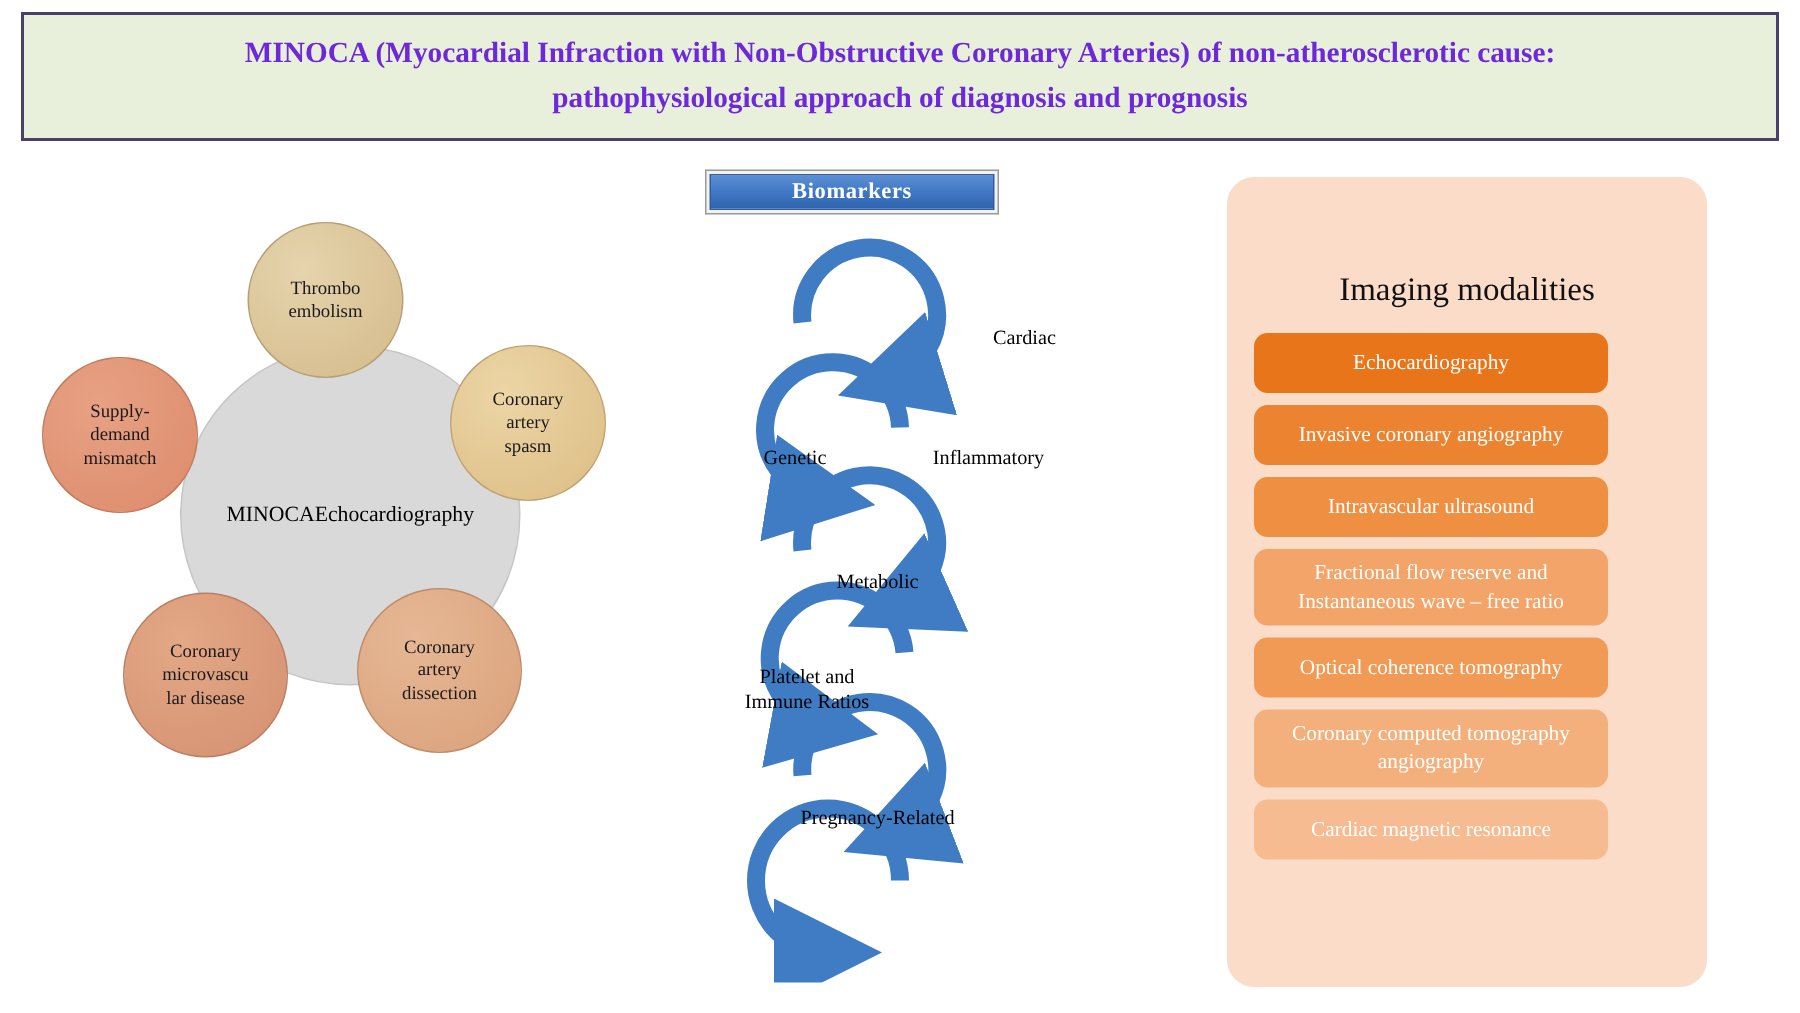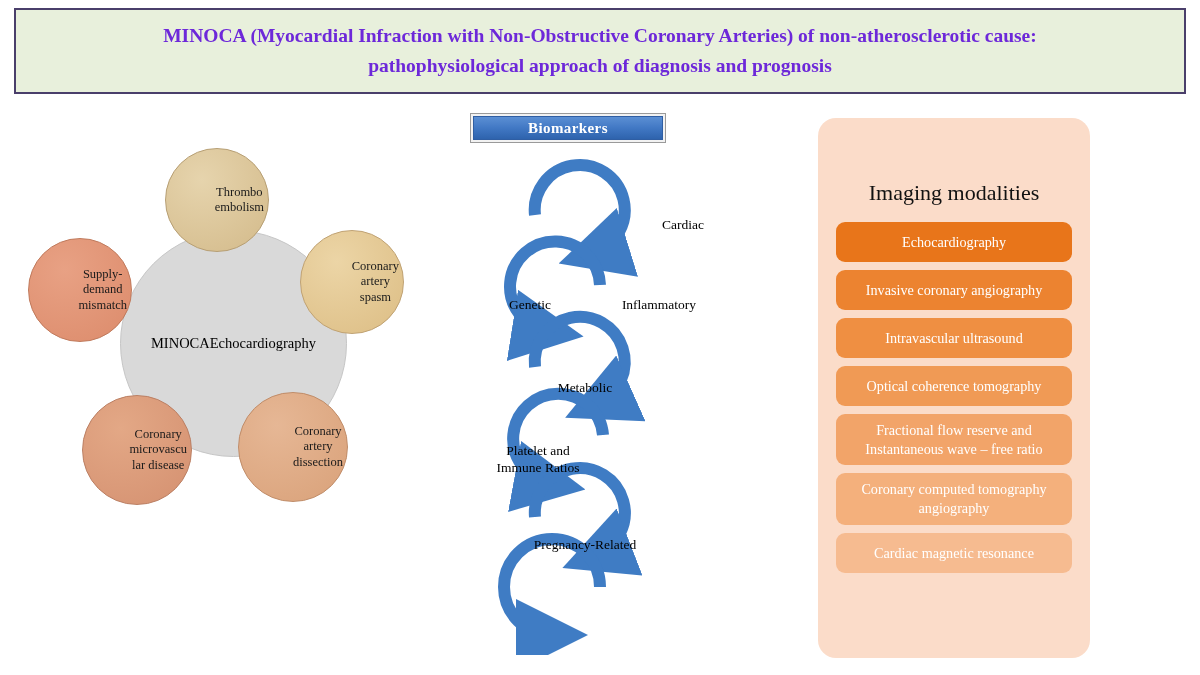--- a/index.html
+++ b/index.html
@@ -71,21 +71,21 @@
     font-size: 14.5px;
     color: #000;
     text-align: center;
     line-height: 1.5;
   }
   .sat {
     position: absolute;
     border-radius: 50%;
     display: flex;
     align-items: center;
-    justify-content: flex-end;
+    justify-content: center;
     text-align: center;
     font-size: 12.5px;
     color: #1a1a1a;
     line-height: 1.22;
     box-sizing: border-box;
     padding: 4px;
   }
   .sat span { display: block; }
   .sat-thromb {
     left: 155px; top: 28px; width: 104px; height: 104px;
@@ -165,21 +165,21 @@
   .lbl-inflammatory { left: 164px; top: 192px; width: 110px; }
   .lbl-metabolic    { left: 90px;  top: 275px; width: 110px; }
   .lbl-platelet     { left: 48px;  top: 338px; width: 100px; }
   .lbl-pregnancy    { left: 90px;  top: 432px; width: 110px; }
 
   
   .right-panel {
     position: absolute;
     left: 818px;
     top: 118px;
-    width: 272px;
+    width: 320px;
     height: 540px;
     background: #fbdcc9;
     border-radius: 18px;
   }
   .right-title {
     position: absolute;
     left: 0;
     top: 62px;
     width: 100%;
     text-align: center;
@@ -295,20 +295,20 @@
     <div class="mid-label lbl-platelet">Platelet and Immune Ratios</div>
     <div class="mid-label lbl-pregnancy">Pregnancy-Related</div>
   </div>
 
   <div class="right-panel">
     <div class="right-title">Imaging modalities</div>
     <div class="modality-list">
       <div class="modality" style="background:#e8751a">Echocardiography</div>
       <div class="modality" style="background:#ec8330">Invasive coronary angiography</div>
       <div class="modality" style="background:#ef8f42">Intravascular ultrasound</div>
+      <div class="modality" style="background:#f2a469">Fractional flow reserve and Instantaneous wave – free ratio</div>
       <div class="modality" style="background:#f09a55">Optical coherence tomography</div>
-      <div class="modality" style="background:#f2a469">Fractional flow reserve and Instantaneous wave – free ratio</div>
       <div class="modality" style="background:#f4b07c">Coronary computed tomography angiography</div>
       <div class="modality" style="background:#f6bb90">Cardiac magnetic resonance</div>
     </div>
   </div>
 
 </div>
 
 </body></html>

